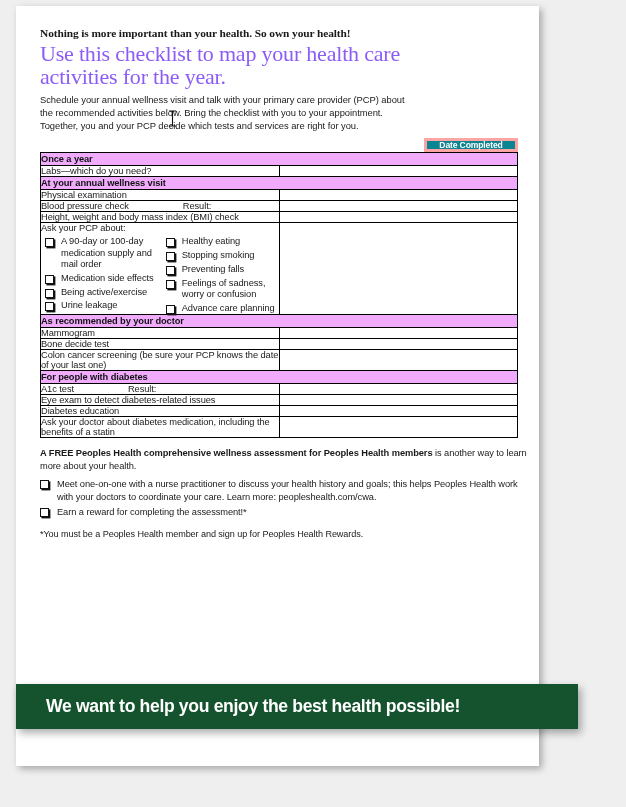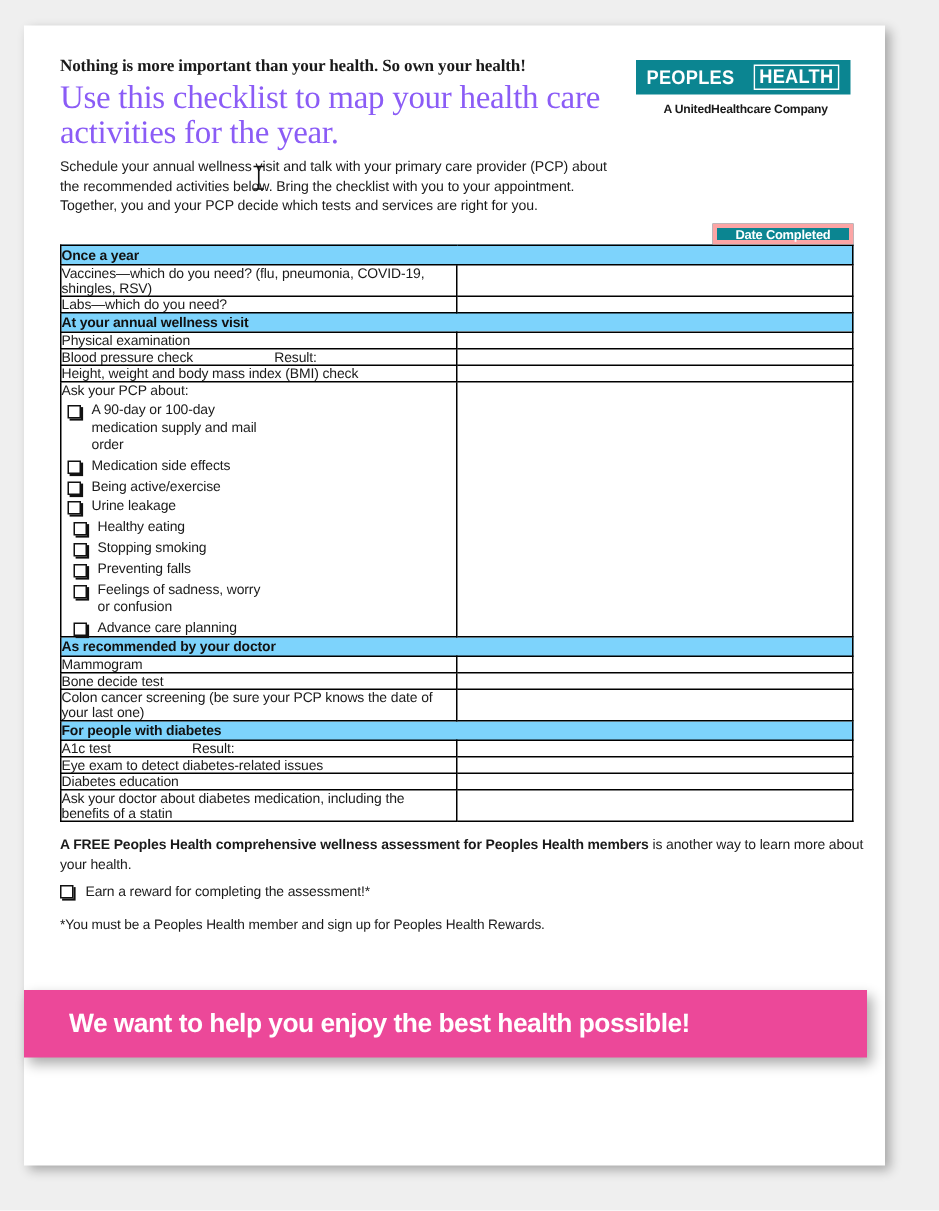--- a/index.html
+++ b/index.html
@@ -12,22 +12,22 @@
     background: #efefef;
     font-family: "Liberation Sans", sans-serif;
     overflow: hidden;
     position: relative;
   }
 
   
   #page-sheet {
     position: absolute;
     left: 16px;
-    top: 17px;
-    width: 574px;
+    top: 6px;
+    width: 523px;
     height: 760px;
     background: #ffffff;
     box-shadow: 3px 3px 7px rgba(0,0,0,0.30);
     overflow: hidden;
   }
 
   
   .hdr {
     position: relative;
     padding: 21px 20px 0 24px;
@@ -140,21 +140,21 @@
     border-collapse: collapse;
     width: 100%;
     table-layout: fixed;
   }
   table.checklist td {
     border: 1px solid #000000;
     padding: 0;
     vertical-align: middle;
   }
   td.sec {
-    background: #7dd3fc;
+    background: #f0abfc;
     font-weight: bold;
     font-size: 9.3px;
     color: #111111;
     letter-spacing: -0.1px;
     padding: 3px 0 3px 10px;
     height: 12px;
   }
   td.item {
     font-size: 9.3px;
     color: #1a1a1a;
@@ -171,21 +171,21 @@
     padding-left: 54px;
   }
 
   
   td.pcpcell {
     padding: 4px 0 5px 10px;
     font-size: 9.3px;
     color: #1a1a1a;
   }
   .pcp-lead { margin-bottom: 1px; letter-spacing: -0.08px; }
-  .pcp-cols { display: flex; flex-direction: column; }
+  .pcp-cols { display: flex; }
   .pcp-col { width: 50%; }
   .pcp-col.right { padding-left: 4px; }
   .ck-row {
     display: flex;
     align-items: flex-start;
     margin-top: 2.5px;
     letter-spacing: -0.08px;
     line-height: 1.22;
   }
   .ckbox {
@@ -213,24 +213,24 @@
   .foot-note {
     margin-top: 11px;
     font-size: 9.1px;
     letter-spacing: -0.08px;
   }
 
   
   #banner {
     position: absolute;
     left: 16px;
-    top: 660px;
+    top: 684px;
     width: 562px;
     height: 45px;
-    background: #ec4899;
+    background: #14532d;
     box-shadow: 3px 4px 8px rgba(0,0,0,0.33);
     display: flex;
     align-items: center;
     padding-left: 30px;
     box-sizing: border-box;
   }
   #banner .btxt {
     color: #ffffff;
     font-weight: bold;
     font-size: 17.6px;
@@ -253,43 +253,32 @@
 <div id="page-sheet">
 
   <div class="hdr">
     <div class="hdr-row">
       <div class="hdr-text">
         <p class="tagline">Nothing is more important than your health. So own your health!</p>
         <p class="headline">Use this checklist to map your health care activities for the year.</p>
         <p class="intro">Schedule your annual wellness visit and talk with your primary care provider (PCP) about the recommended activities below. Bring the checklist with you to your appointment. Together, you and your PCP decide which tests and services are right for you.</p>
       </div>
 
-      <div class="logo-wrap">
-        <div class="logo-box">
-          <span class="logo-peoples">PEOPLES</span>
-          <span class="logo-health">HEALTH</span>
-        </div>
-        <div class="logo-sub">A UnitedHealthcare Company</div>
-      </div>
     </div>
   </div>
 
   <div class="tbl-zone">
     <div class="date-hdr-row">
       <div class="date-hdr">Date Completed</div>
     </div>
 
     <table class="checklist">
       <tbody id="tbody">
           <tr>
             <td class="sec" colspan="2">Once a year</td>
-          </tr>
-          <tr>
-            <td class="item">Vaccines—which do you need?  (flu, pneumonia, COVID-19, shingles, RSV)</td>
-            <td class="datecell"></td>
           </tr>
           <tr>
             <td class="item">Labs—which do you need?</td>
             <td class="datecell"></td>
           </tr>
           <tr>
             <td class="sec" colspan="2">At your annual wellness visit</td>
           </tr>
           <tr>
             <td class="item">Physical examination</td>
@@ -389,20 +378,24 @@
     </table>
   </div>
 
   <div class="foot">
     <div class="foot-lead">
       <b>A FREE Peoples Health comprehensive wellness assessment for Peoples Health members</b><span> is another way to learn more about your health.</span>
     </div>
     <div id="foot-items">
         <div class="ck-row">
           <span class="ckbox"></span>
+          <span class="ck-txt">Meet one-on-one with a nurse practitioner to discuss your health history and goals; this helps Peoples Health work with your doctors to coordinate your care.  Learn more: peopleshealth.com/cwa.</span>
+        </div>
+        <div class="ck-row">
+          <span class="ckbox"></span>
           <span class="ck-txt">Earn a reward for completing the assessment!*</span>
         </div>
       </div>
     <div class="foot-note">*You must be a Peoples Health member and sign up for Peoples Health Rewards.</div>
   </div>
 
 </div>
 
 <div id="banner">
   <span class="btxt">We want to help you enjoy the best health possible!</span>

